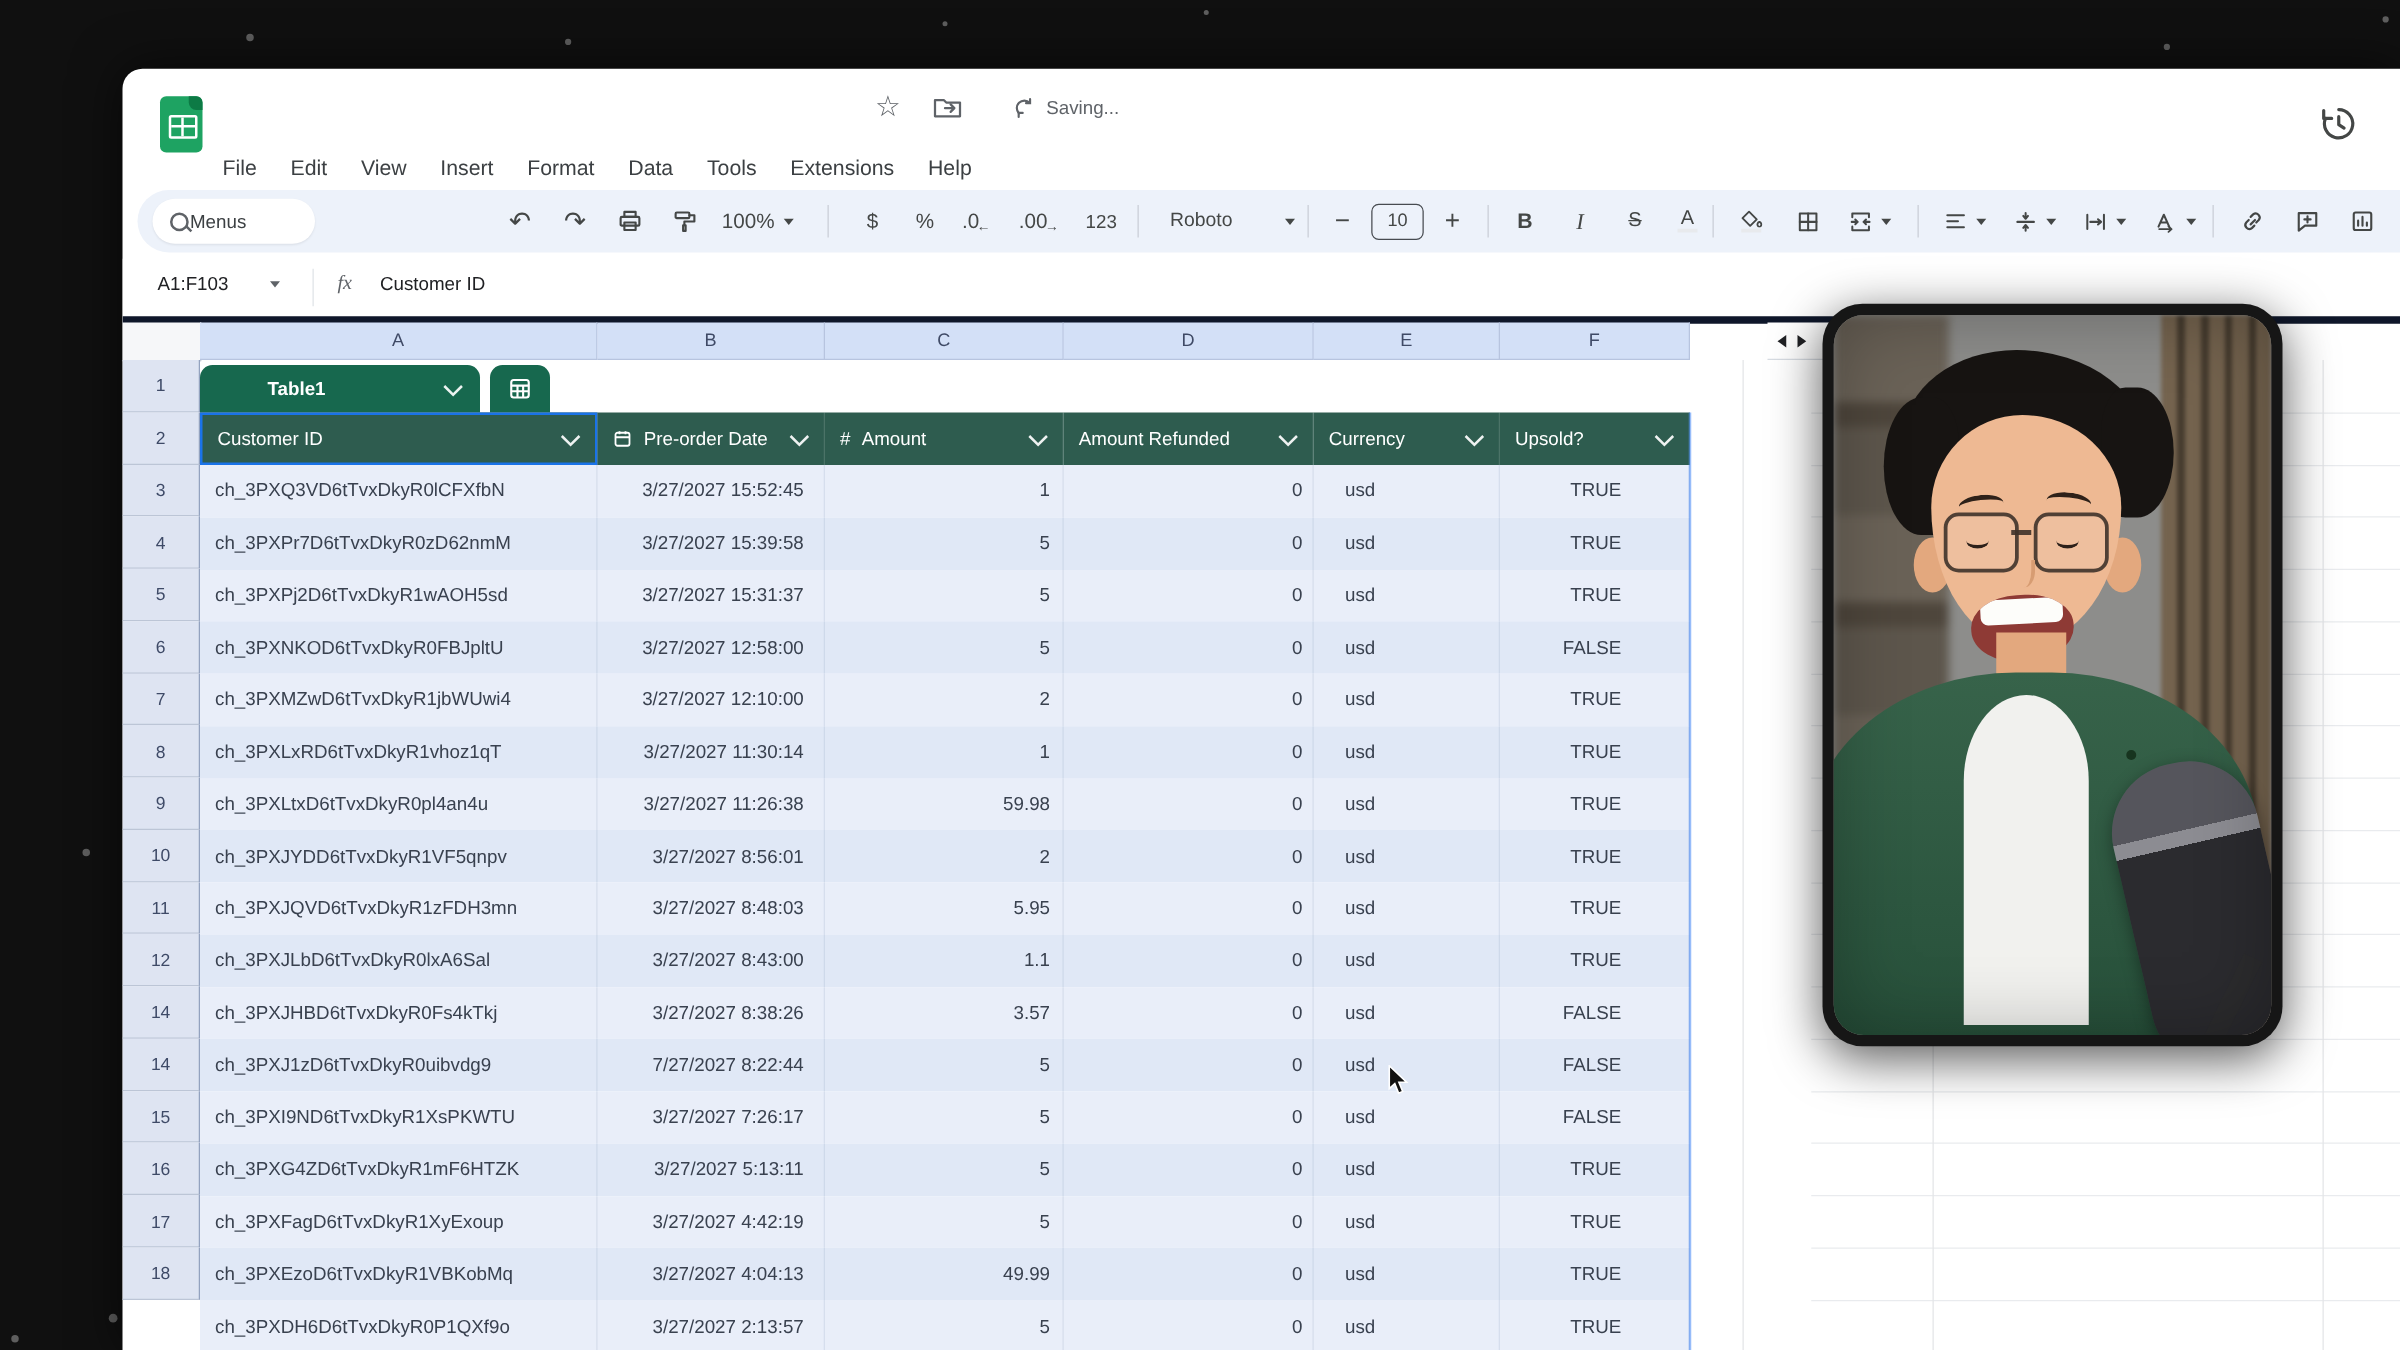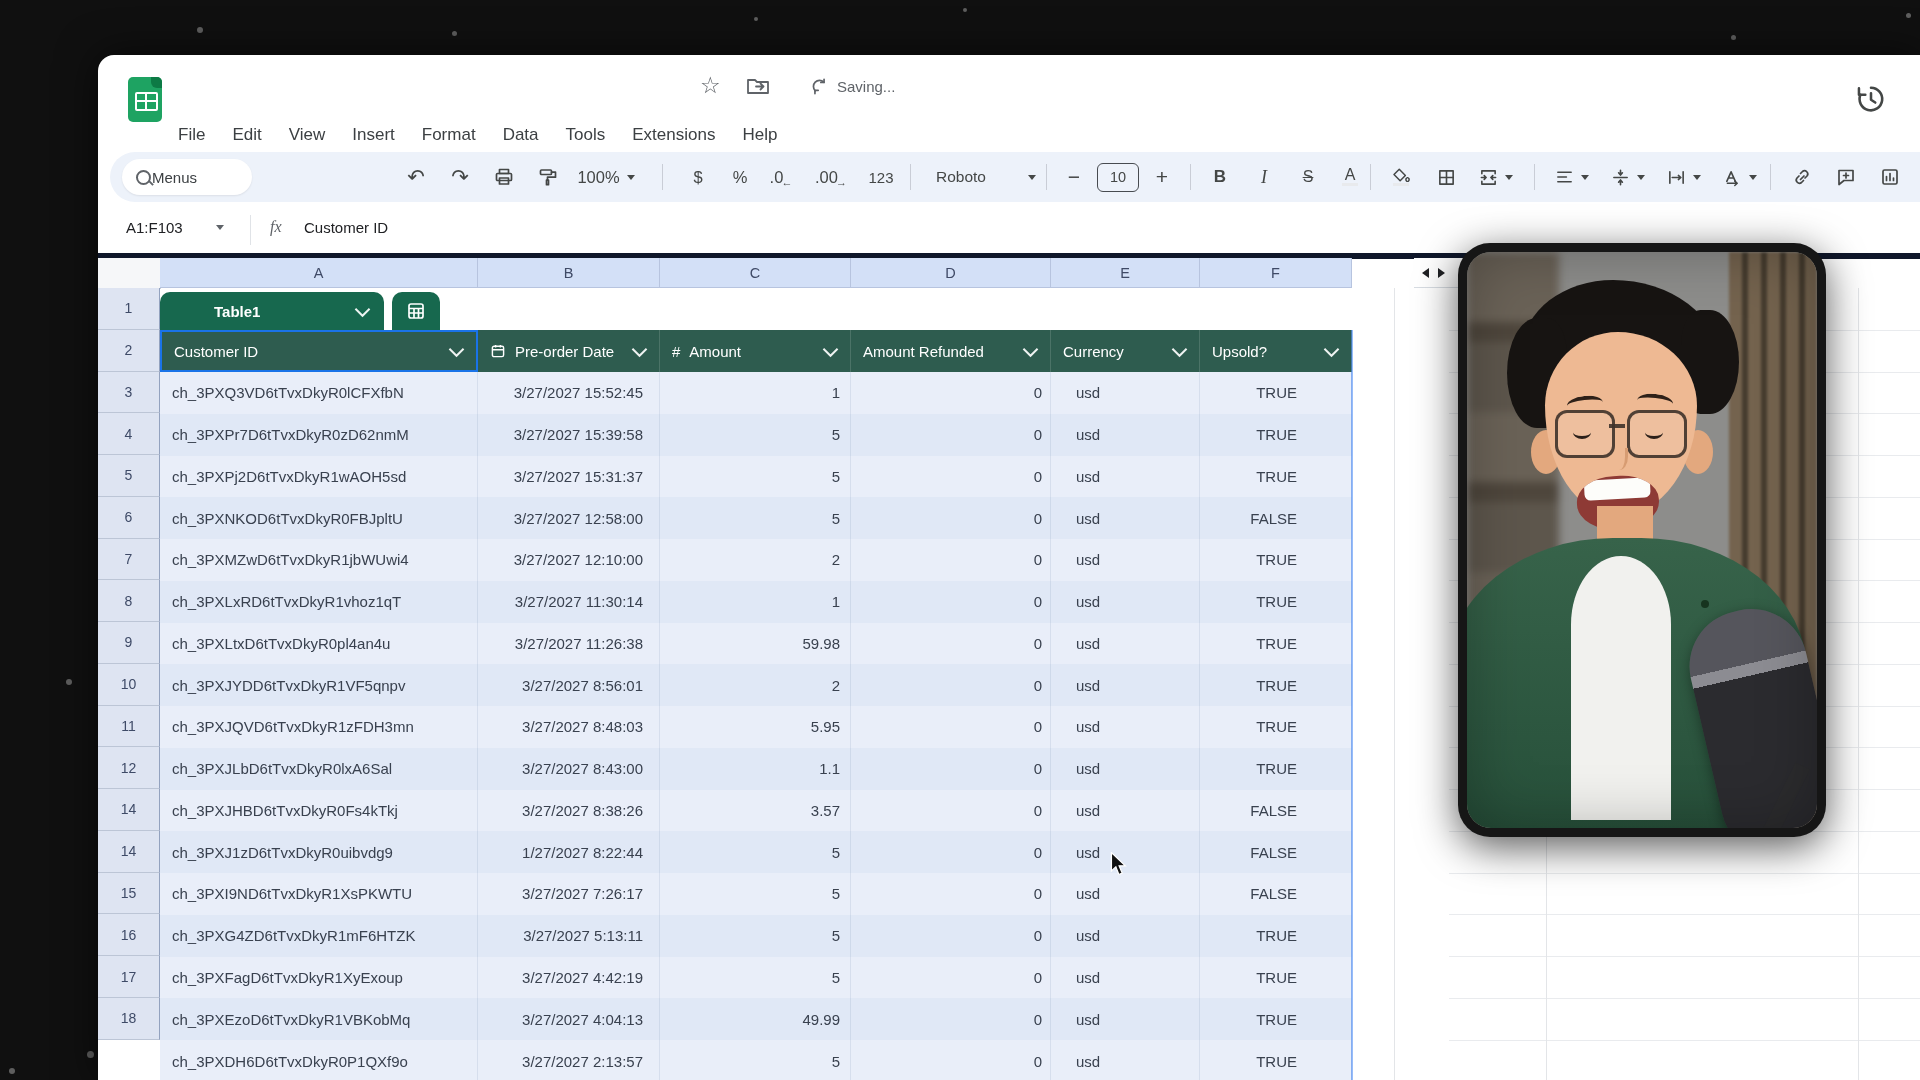--- a/index.html
+++ b/index.html
@@ -486,21 +486,21 @@
       <div class="trow even" style="top: 417.6px; height: 41.76px;">
         <div class="td c-id" style="left: 0px; width: 318px;">ch_3PXJHBD6tTvxDkyR0Fs4kTkj</div>
         <div class="td c-date" style="left: 318px; width: 182px;">3/27/2027 8:38:26</div>
         <div class="td c-amt" style="left: 500px; width: 191px;">3.57</div>
         <div class="td c-ref" style="left: 691px; width: 200px;">0</div>
         <div class="td c-cur" style="left: 891px; width: 149px;">usd</div>
         <div class="td c-bool" style="left: 1040px; width: 152px;">FALSE</div>
       </div>
       <div class="trow odd" style="top: 459.36px; height: 41.76px;">
         <div class="td c-id" style="left: 0px; width: 318px;">ch_3PXJ1zD6tTvxDkyR0uibvdg9</div>
-        <div class="td c-date" style="left: 318px; width: 182px;">1/27/2027 8:22:44</div>
+        <div class="td c-date" style="left: 318px; width: 182px;">7/27/2027 8:22:44</div>
         <div class="td c-amt" style="left: 500px; width: 191px;">5</div>
         <div class="td c-ref" style="left: 691px; width: 200px;">0</div>
         <div class="td c-cur" style="left: 891px; width: 149px;">usd</div>
         <div class="td c-bool" style="left: 1040px; width: 152px;">FALSE</div>
       </div>
       <div class="trow even" style="top: 501.12px; height: 41.76px;">
         <div class="td c-id" style="left: 0px; width: 318px;">ch_3PXI9ND6tTvxDkyR1XsPKWTU</div>
         <div class="td c-date" style="left: 318px; width: 182px;">3/27/2027 7:26:17</div>
         <div class="td c-amt" style="left: 500px; width: 191px;">5</div>
         <div class="td c-ref" style="left: 691px; width: 200px;">0</div>

